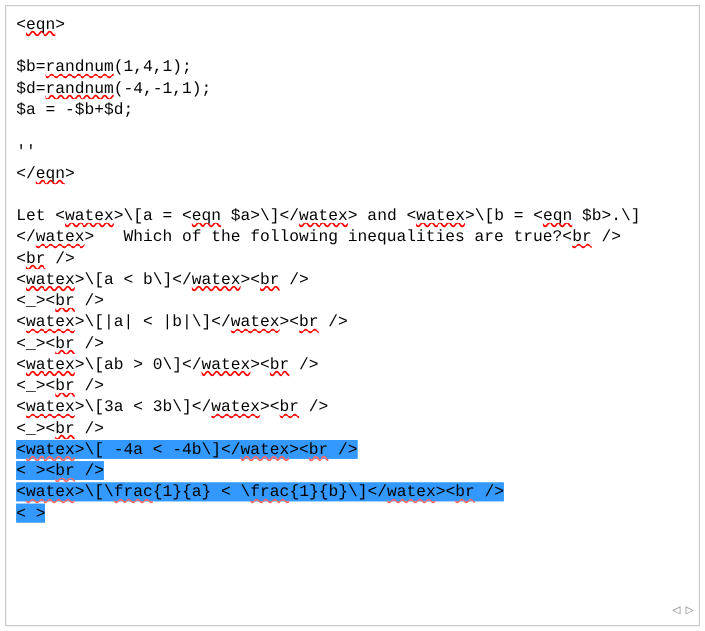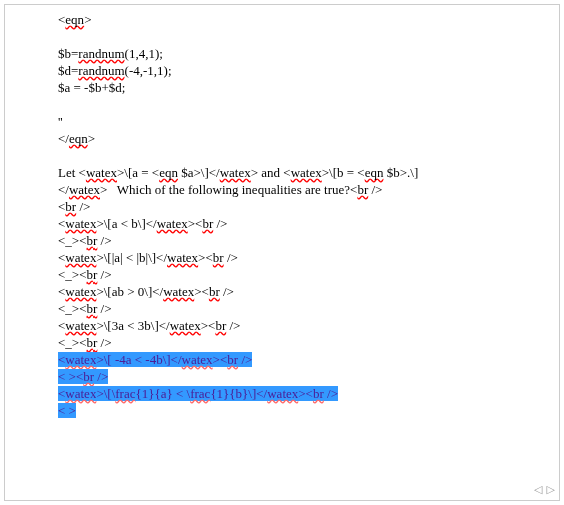--- a/index.html
+++ b/index.html
@@ -20,37 +20,36 @@
     }
     .header {
       font-size: 12px;
       padding: 2px 4px;
       background: #fff;
       border-bottom: 1px solid #eee;
     }
     .editor {
       flex: 1;
       padding: 6px 8px;
-      font-family: Liberation Serif, serif;
+      font-family: Liberation Mono, monospace;
       font-size: 13px;
       line-height: 17px;
       overflow: hidden;
       position: relative;
       white-space: pre-wrap;
       word-wrap: break-word;
-      margin-left: 45px;
     }
     .sq {
       text-decoration: underline wavy #ff0000;
       text-decoration-skip-ink: none;
       text-underline-offset: 1px;
     }
     .sel {
       background: #3399ff;
-      color: #4c1d95;
+      color: #000000;
     }
     .sel .sq {
       text-decoration: underline wavy #ff6666;
     }
     .resize-handle {
       position: absolute;
       right: 4px;
       bottom: 18px;
       width: 14px;
       height: 14px;

